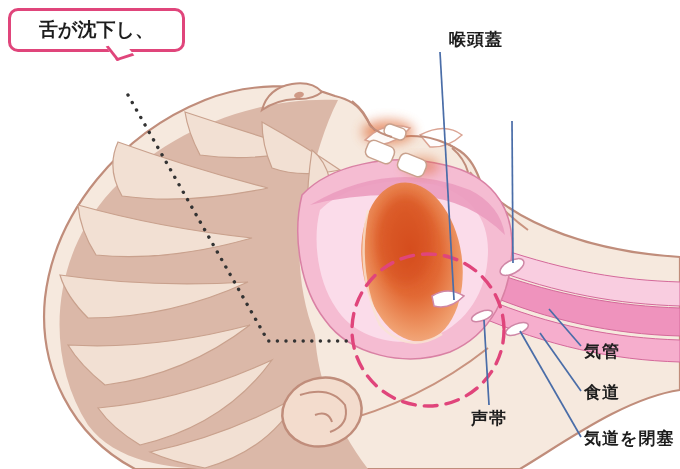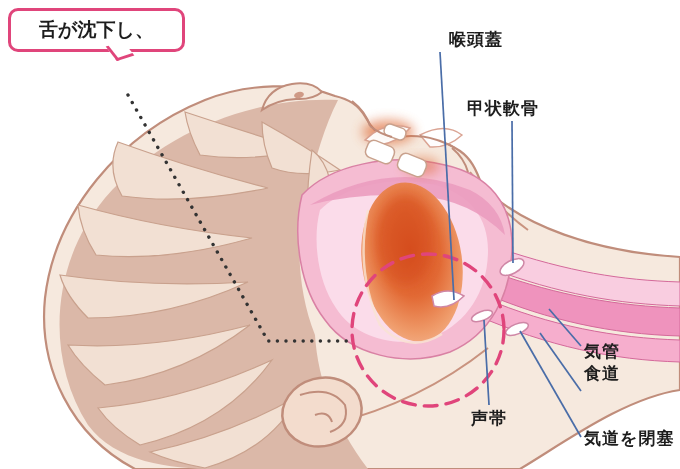--- a/index.html
+++ b/index.html
@@ -143,18 +143,17 @@
     <path class="leader" d="M581,391 L540,333"></path>
     <path class="leader" d="M581,437 L520,331"></path>
     <path class="leader" d="M489,405 L484,320"></path>
   </svg>
 
   <div class="callout">
     <div>舌が沈下し、</div>
   </div>
 
   <div class="anat-label" style="left:412px;top:28px;padding-left:37px;">喉頭蓋</div>
-  <div class="anat-label" style="left:467px;top:97px;">甲状軟骨</div>
   <div class="anat-label" style="left:584px;top:340px;">気管</div>
-  <div class="anat-label" style="left:584px;top:362px;text-align:right;">食道</div>
+  <div class="anat-label" style="left:584px;top:381px;text-align:right;">食道</div>
   <div class="anat-label" style="left:584px;top:427px;">気道を閉塞</div>
   <div class="anat-label" style="left:471px;top:407px;">声帯</div>
 </div>
 
 </body></html>

